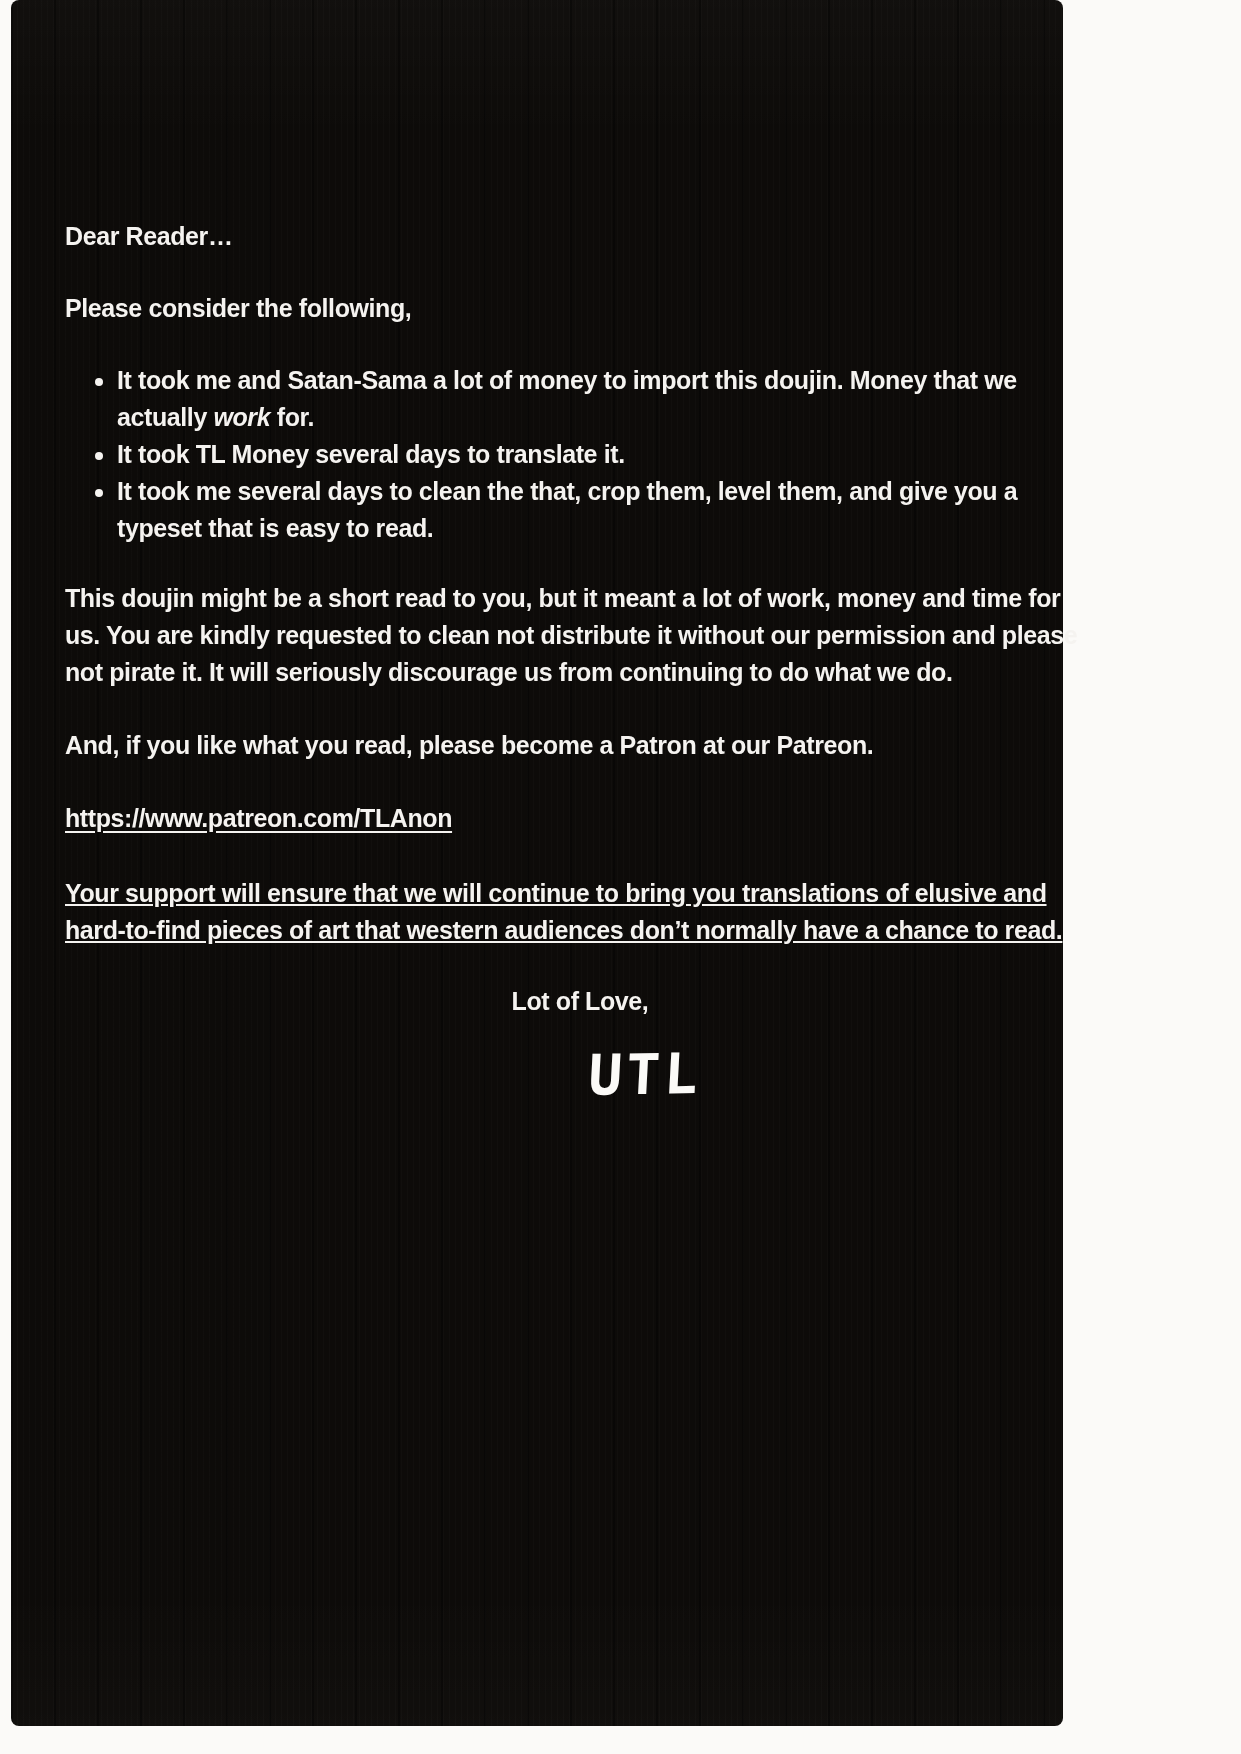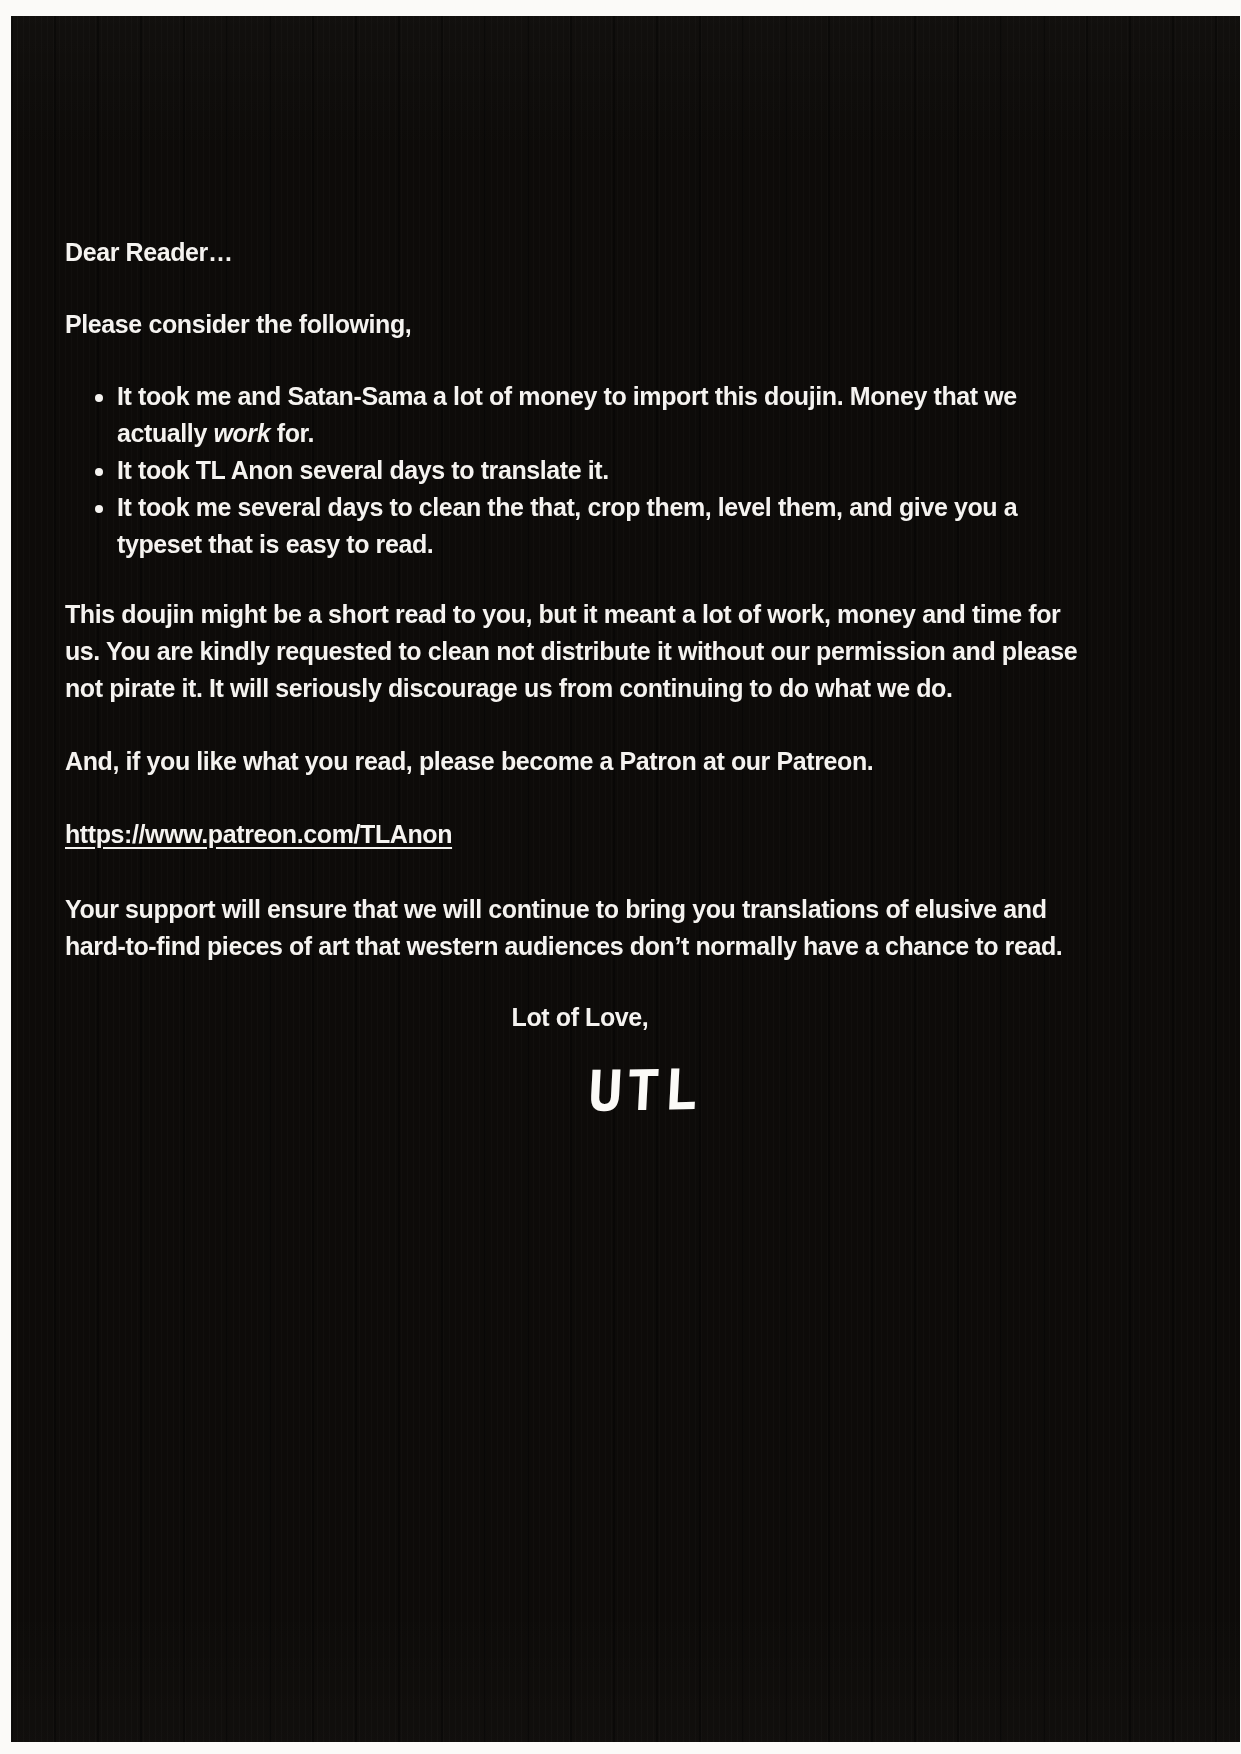--- a/index.html
+++ b/index.html
@@ -13,28 +13,29 @@
   }
   .scan-area {
     position: relative;
     width: 1241px;
     height: 1754px;
   }
   
   .page {
     position: absolute;
     left: 11px;
-    top: 16px;
-    width: 1229px;
+    top: 0;
+    width: 1052px;
     height: 1726px;
     background-color: #0d0b09;
     background-image:
       repeating-linear-gradient(90deg, rgba(255,255,255,0.016) 0 1px, rgba(255,255,255,0) 1px 6px),
       repeating-linear-gradient(90deg, rgba(0,0,0,0.35) 0 2px, rgba(0,0,0,0) 2px 43px),
       linear-gradient(180deg, rgba(255,255,255,0.02) 0%, rgba(0,0,0,0) 8%, rgba(0,0,0,0) 92%, rgba(255,255,255,0.015) 100%);
+    border-radius: 8px;
   }
   .content {
     position: absolute;
     left: 54px;
     top: 218px;
     width: 1030px;
     color: #f5f3f0;
     font-weight: bold;
     font-size: 25px;
     line-height: 37px;
@@ -48,21 +49,21 @@
     padding: 0 0 0 52px;
     list-style: disc;
   }
   ul.bullets li { margin: 0; padding: 0; }
   p.link-line { margin-bottom: 38px; }
   a.patreon {
     color: #f5f3f0;
     text-decoration: underline;
     text-underline-offset: 4px;
   }
-  p.support { margin-bottom: 34px; }
+  p.support { margin-bottom: 34px; text-decoration: underline; }
   p.closing {
     text-align: center;
     margin-bottom: 26px;
   }
   .signature {
     font-family: "DejaVu Sans Mono", monospace;
     font-size: 56px;
     line-height: 60px;
     font-weight: bold;
     text-align: center;
@@ -79,21 +80,21 @@
 <div class="scan-area">
   <div class="page">
     <div class="content">
 
       <p class="salutation">Dear Reader…</p>
 
       <p class="intro">Please consider the following,</p>
 
       <ul class="bullets">
         <li><span>It took me and Satan-Sama a lot of money to import this doujin. Money that we actually </span><em>work</em><span> for.</span></li>
-        <li><span>It took TL Anon several days to translate it.</span><em></em><span></span></li>
+        <li><span>It took TL Money several days to translate it.</span><em></em><span></span></li>
         <li><span>It took me several days to clean the that, crop them, level them, and give you a typeset that is easy to read.</span><em></em><span></span></li>
       </ul>
 
       <p class="plea">This doujin might be a short read to you, but it meant a lot of work, money and time for us. You are kindly requested to clean not distribute it without our permission and please not pirate it. It will seriously discourage us from continuing to do what we do.</p>
 
       <p class="patron">And, if you like what you read, please become a Patron at our Patreon.</p>
 
       <p class="link-line"><a class="patreon" href="#">https://www.patreon.com/TLAnon</a></p>
 
       <p class="support">Your support will ensure that we will continue to bring you translations of elusive and hard-to-find pieces of art that western audiences don’t normally have a chance to read.</p>

